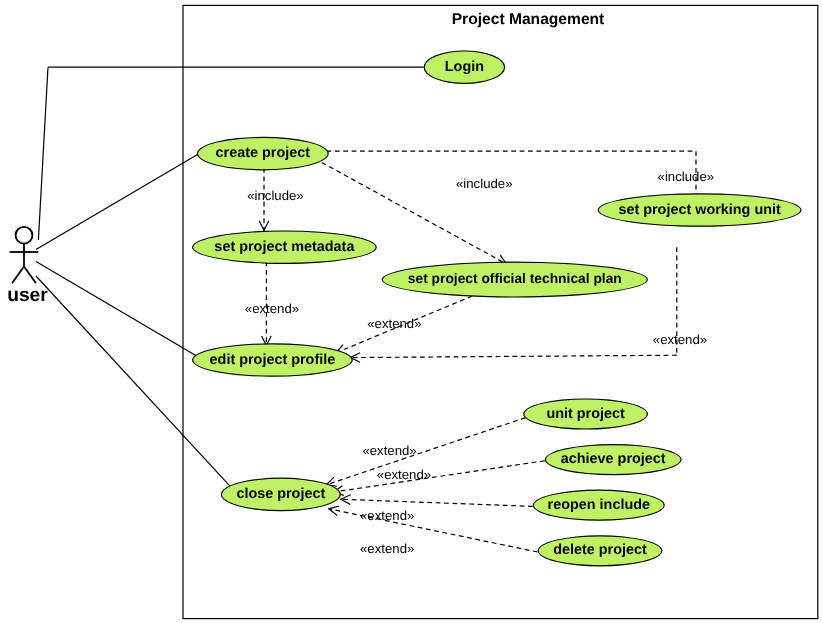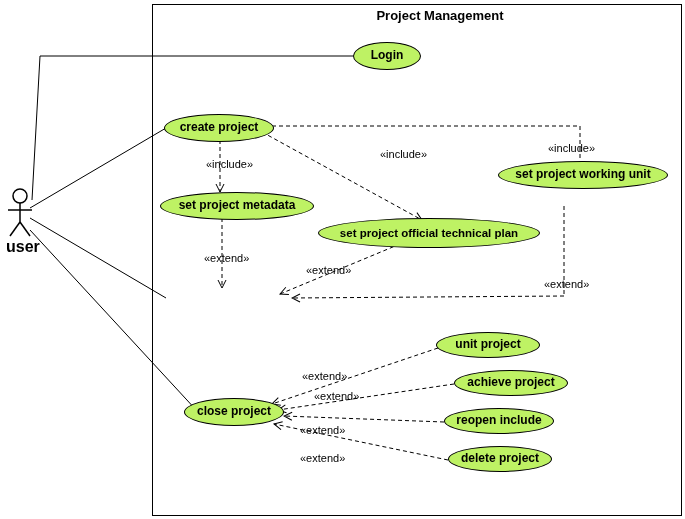--- a/index.html
+++ b/index.html
@@ -111,20 +111,21 @@
   <div class="usecase" style="left:353px; top:42px; width:68px; height:28px;">Login</div>
 
   <div class="usecase" style="left:164px; top:114px; width:110px; height:28px;">create project</div>
 
   <div class="usecase" style="left:160px; top:192px; width:154px; height:28px;">set project metadata</div>
 
   <div class="usecase" style="left:318px; top:218px; width:222px; height:30px; font-size:11.5px;">set project official technical plan</div>
 
   <div class="usecase" style="left:498px; top:161px; width:170px; height:28px; font-size:12px;">set project working unit</div>
 
+  <div class="usecase" style="left:160px; top:286px; width:134px; height:28px;">edit project profile</div>
 
   <div class="usecase" style="left:184px; top:398px; width:100px; height:28px;">close project</div>
 
   <div class="usecase" style="left:436px; top:332px; width:104px; height:26px;">unit project</div>
 
   <div class="usecase" style="left:454px; top:370px; width:114px; height:26px;">achieve project</div>
 
   <div class="usecase" style="left:444px; top:408px; width:110px; height:26px;">reopen include</div>
 
   <div class="usecase" style="left:448px; top:446px; width:104px; height:26px;">delete project</div>

